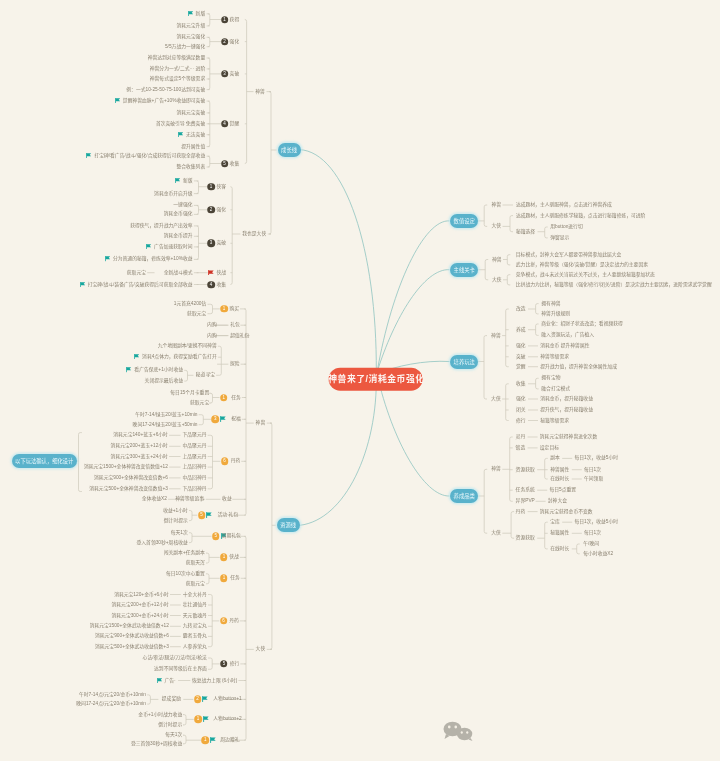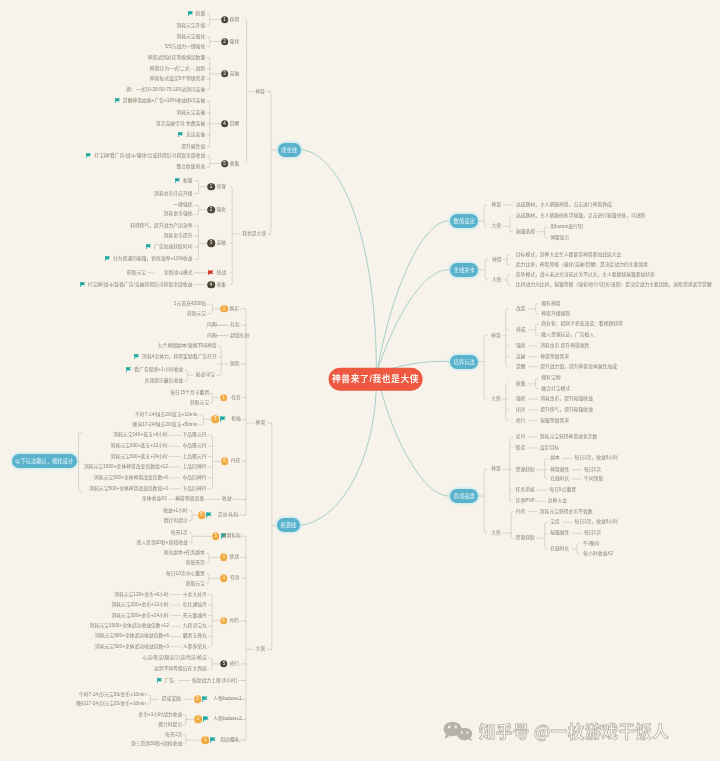--- a/index.html
+++ b/index.html
@@ -578,28 +578,27 @@
 <div class="t" style="left:515.6px;top:538.20px"><span>资源获取</span></div>
 <div class="t" style="left:550.2px;top:522.20px"><span>宝库</span></div>
 <div class="t" style="left:574.4px;top:522.20px"><span>每日1次，收益5小时</span></div>
 <div class="t" style="left:550.2px;top:533.30px"><span>秘籍属性</span></div>
 <div class="t" style="left:584.0px;top:533.30px"><span>每日1次</span></div>
 <div class="t" style="left:550.2px;top:548.90px"><span>在线时长</span></div>
 <div class="t" style="left:583.3px;top:544.00px"><span>午/晚间</span></div>
 <div class="t" style="left:583.3px;top:553.80px"><span>每小时收益X2</span></div>
 <div class="t" style="left:491.3px;top:533.20px"><span>大侠</span></div>
 <div class="pill" style="left:450.0px;top:496.00px"><span>养成品类</span></div>
-<div class="ctr" style="left:375.60px;top:379.40px"><span>神兽来了/我也是大侠</span></div>
+<div class="ctr" style="left:375.60px;top:379.40px"><span>神兽来了/消耗金币强化</span></div>
 <div class="wm" style="left:443px;top:721px">
   <span class="wm-logo">
   <svg width="31" height="20" viewBox="0 0 62 40">
    <ellipse cx="19" cy="16" rx="18" ry="14.5" fill="#b5b2a9"></ellipse>
    <path d="M6 26 L3 36 L13 30 Z" fill="#b5b2a9"></path>
    <ellipse cx="12.5" cy="12" rx="2.6" ry="2.8" fill="#f4efe4"></ellipse>
    <ellipse cx="25.5" cy="12" rx="2.6" ry="2.8" fill="#f4efe4"></ellipse>
    <ellipse cx="43" cy="26" rx="15.5" ry="12.5" fill="#b5b2a9"></ellipse>
    <path d="M55 34 L59 40 L51 37 Z" fill="#b5b2a9"></path>
    <ellipse cx="37.5" cy="23" rx="2.2" ry="2.4" fill="#f4efe4"></ellipse>
    <ellipse cx="48.5" cy="23" rx="2.2" ry="2.4" fill="#f4efe4"></ellipse>
   </svg></span>
-  <span class="wm-t">知乎号 @一枚游戏干饭人</span>
 </div>
 </div>
 
 </body></html>

